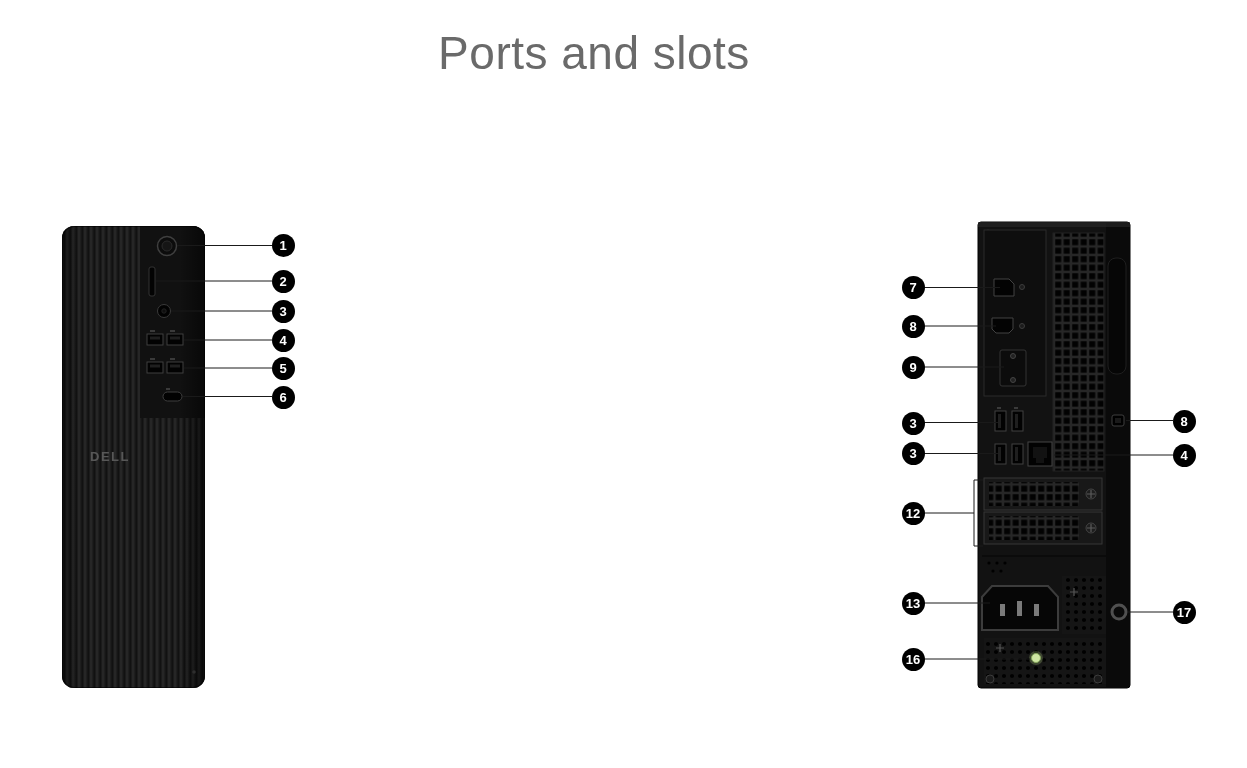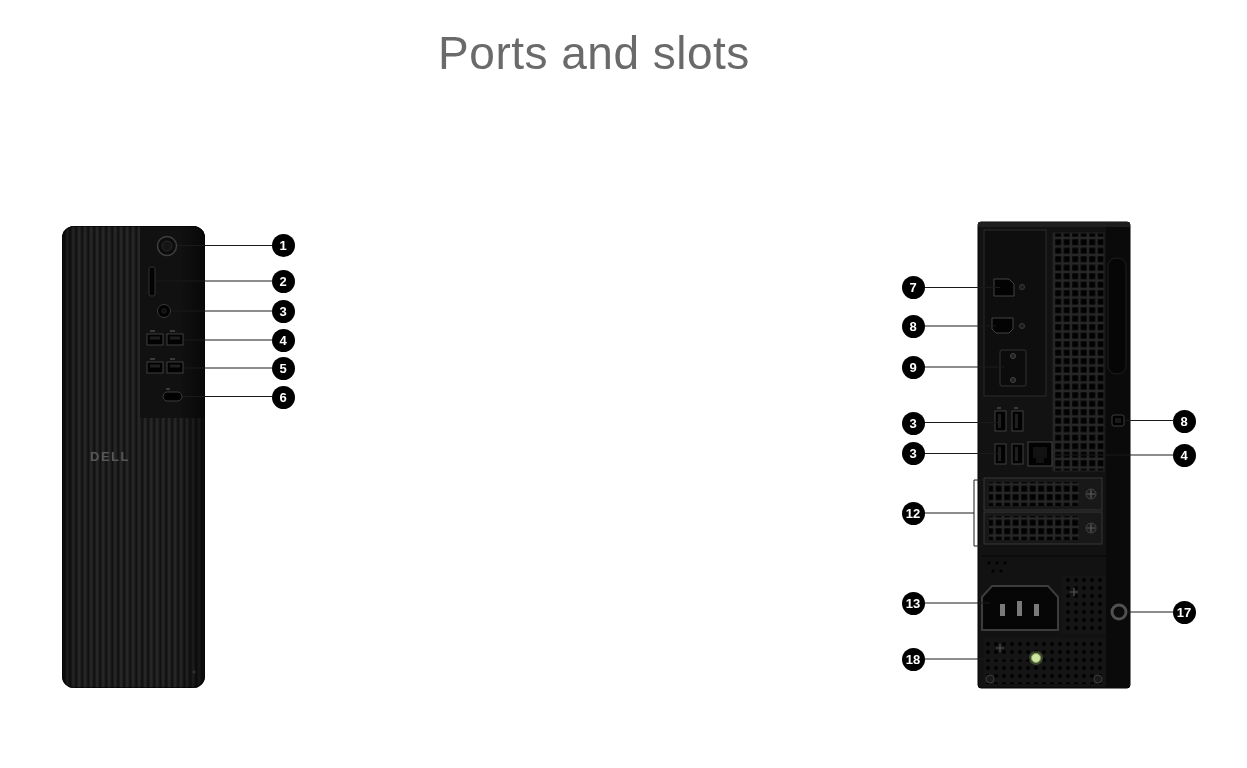--- a/index.html
+++ b/index.html
@@ -272,18 +272,18 @@
   <div class="callout" style="left:271.5px; top:356.5px">5</div>
   <div class="callout" style="left:271.5px; top:385.5px">6</div>
 
   <div class="callout" style="left:901.5px; top:275.5px">7</div>
   <div class="callout" style="left:901.5px; top:314.5px">8</div>
   <div class="callout" style="left:901.5px; top:355.5px">9</div>
   <div class="callout" style="left:901.5px; top:411.5px">3</div>
   <div class="callout" style="left:901.5px; top:441.5px">3</div>
   <div class="callout" style="left:901.5px; top:501.5px">12</div>
   <div class="callout" style="left:901.5px; top:591.5px">13</div>
-  <div class="callout" style="left:901.5px; top:647.5px">18</div>
+  <div class="callout" style="left:901.5px; top:647.5px">16</div>
   <div class="callout" style="left:1172.5px; top:409.5px">8</div>
   <div class="callout" style="left:1172.5px; top:443.5px">4</div>
   <div class="callout" style="left:1172.5px; top:600.5px">17</div>
 
 </div>
 
 </body></html>

